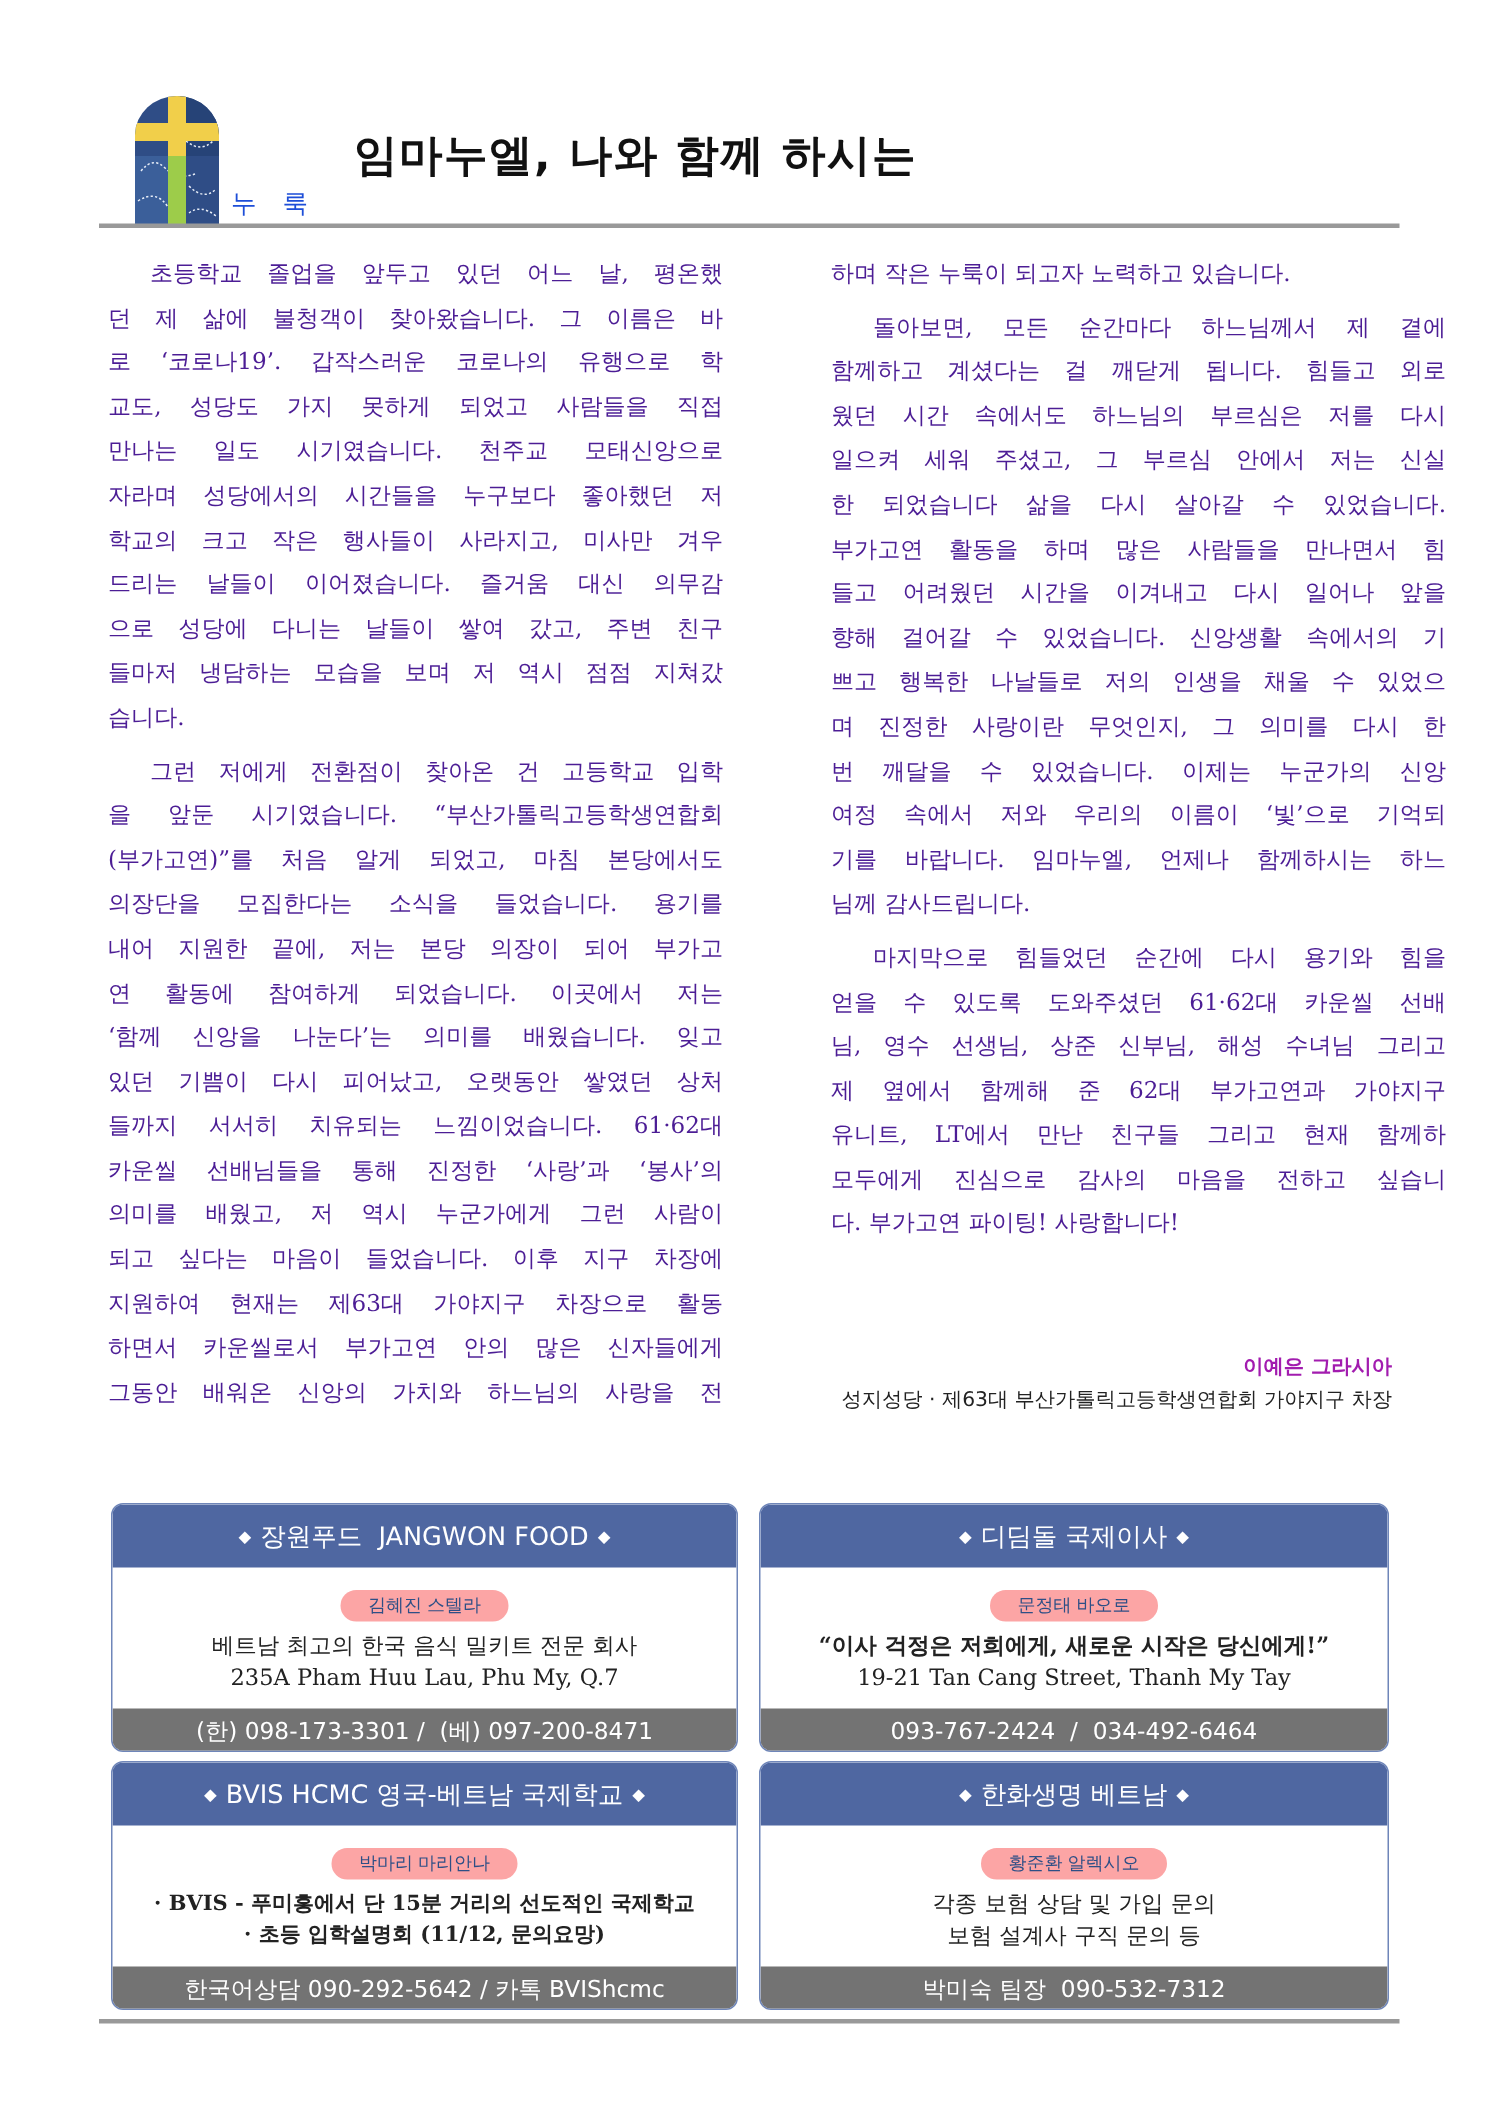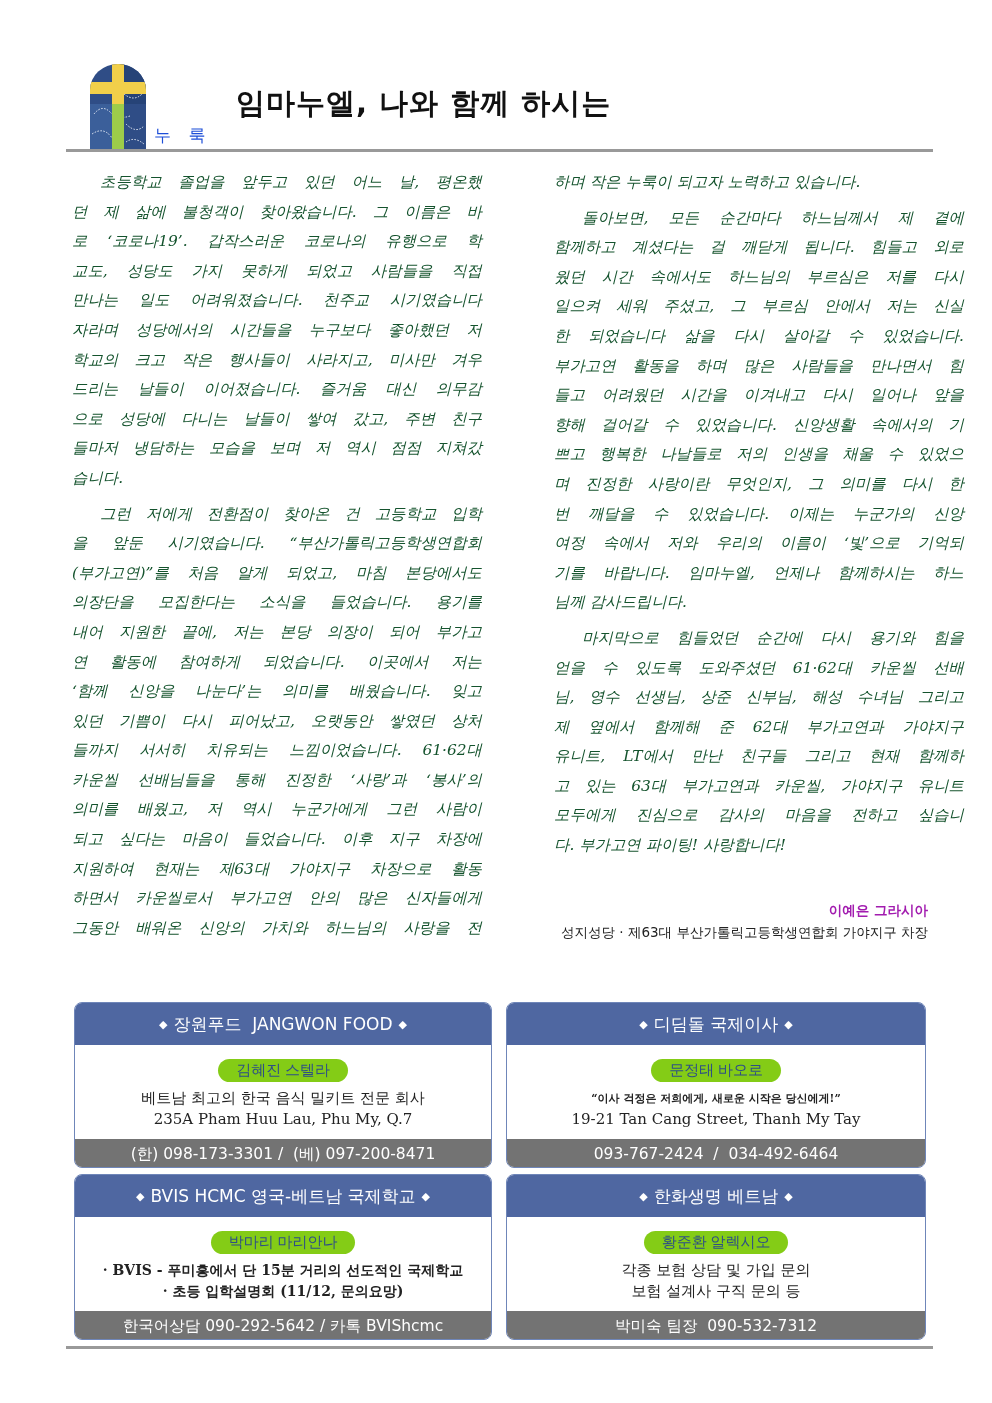--- a/index.html
+++ b/index.html
@@ -5,41 +5,41 @@
     * { box-sizing: border-box; margin: 0; padding: 0; }
     html, body { width: 992px; height: 1403px; background: #ffffff; overflow: hidden; }
     body { position: relative; font-family: "DejaVu Sans", sans-serif; color: #111; }
 
     .header { position: absolute; left: 66px; top: 58px; width: 867px; height: 94px; }
     .logo { position: absolute; left: 24px; top: 6px; width: 56px; height: 86px; }
     .section-label { position: absolute; left: 88px; top: 66px; font-size: 17px; color: #1d4ed8; letter-spacing: 6px; font-family: "DejaVu Sans", sans-serif; }
     .page-title { position: absolute; left: 170px; top: 26px; font-size: 29px; font-weight: bold; color: #111; letter-spacing: 1px; font-family: "DejaVu Sans", sans-serif; }
     .rule-top { position: absolute; left: 66px; top: 149px; width: 867px; height: 3px; background: #999999; }
 
-    .col { position: absolute; top: 168px; width: 410px; font-family: "DejaVu Serif", serif; font-size: 15.4px; line-height: 29.6px; color: #14532d; font-style: italic; }
+    .col { position: absolute; top: 168px; width: 410px; font-family: "DejaVu Serif", serif; font-size: 15.4px; line-height: 29.6px; color: #4c1d95; }
     .col-left { left: 72px; }
     .col-right { left: 530px; margin-left: 24px; }
     .col p { text-align: justify; text-align-last: left; }
     .col p + p { margin-top: 6px; }
     .col .line { display: block; text-align: justify; text-align-last: justify; white-space: nowrap; }
     .col .line.last { text-align-last: left; }
     .col .line.indent { padding-left: 28px; }
 
     .signature { position: absolute; right: 64px; top: 902px; text-align: right; font-family: "DejaVu Sans", sans-serif; }
     .sig-name { font-size: 13.5px; font-weight: bold; color: #a21caf; margin-bottom: 4px; }
     .sig-role { font-size: 13.5px; color: #222; }
 
     .ads { position: absolute; left: 74px; top: 1002px; width: 852px; }
     .card { position: absolute; width: 418px; height: 166px; border: 1.5px solid #6f86b9; border-radius: 8px; overflow: hidden; background: #ffffff; }
     .card-head { height: 42px; background: #4f67a1; color: #ffffff; display: flex; align-items: center; justify-content: center; font-size: 17px; font-family: "DejaVu Sans", sans-serif; }
     .card-head .dia { font-size: 11px; margin: 0 6px; }
     .card-body { height: 94px; display: flex; flex-direction: column; align-items: center; justify-content: center; padding-top: 4px; }
-    .pill { background: #84cc16; color: #2e4f86; border-radius: 14px; padding: 2px 18px; font-size: 15px; margin-bottom: 6px; font-family: Liberation Serif, serif; }
+    .pill { background: #fca5a5; color: #2e4f86; border-radius: 14px; padding: 2px 18px; font-size: 12px; margin-bottom: 6px; font-family: Liberation Sans, sans-serif; }
     .desc { font-size: 15px; color: #222; line-height: 21px; text-align: right; font-family: "DejaVu Serif", serif; }
-    .desc.bold { font-weight: bold; font-size: 11px; }
+    .desc.bold { font-weight: bold; font-size: 15px; }
     .card-foot { height: 30px; background: #737373; color: #ffffff; display: flex; align-items: center; justify-content: center; font-size: 15.5px; font-family: "DejaVu Sans", sans-serif; }
 
     .rule-bottom { position: absolute; left: 66px; top: 1346px; width: 867px; height: 3px; background: #999999; }
   </style>
 </head>
 <body>
 
 <div class="header">
   <div class="logo">
     <svg width="56" height="86" viewBox="0 0 56 86">
@@ -67,21 +67,21 @@
   <h1 class="page-title">임마누엘, 나와 함께 하시는</h1>
 </div>
 <div class="rule-top"></div>
 
 <div class="col col-left">
   <p>
     <span class="line indent">초등학교 졸업을 앞두고 있던 어느 날, 평온했</span>
     <span class="line">던 제 삶에 불청객이 찾아왔습니다. 그 이름은 바</span>
     <span class="line">로 ‘코로나19’. 갑작스러운 코로나의 유행으로 학</span>
     <span class="line">교도, 성당도 가지 못하게 되었고 사람들을 직접</span>
-    <span class="line">만나는 일도 어려워졌습니다. 천주교 시기였습니다</span>
+    <span class="line">만나는 일도 시기였습니다. 천주교 모태신앙으로</span>
     <span class="line">자라며 성당에서의 시간들을 누구보다 좋아했던 저</span>
     <span class="line">학교의 크고 작은 행사들이 사라지고, 미사만 겨우</span>
     <span class="line">드리는 날들이 이어졌습니다. 즐거움 대신 의무감</span>
     <span class="line">으로 성당에 다니는 날들이 쌓여 갔고, 주변 친구</span>
     <span class="line">들마저 냉담하는 모습을 보며 저 역시 점점 지쳐갔</span>
     <span class="line last">습니다.</span>
   </p>
   <p>
     <span class="line indent">그런 저에게 전환점이 찾아온 건 고등학교 입학</span>
     <span class="line">을 앞둔 시기였습니다. “부산가톨릭고등학생연합회</span>
@@ -120,21 +120,20 @@
     <span class="line">여정 속에서 저와 우리의 이름이 ‘빛’으로 기억되</span>
     <span class="line">기를 바랍니다. 임마누엘, 언제나 함께하시는 하느</span>
     <span class="line last">님께 감사드립니다.</span>
   </p>
   <p>
     <span class="line indent">마지막으로 힘들었던 순간에 다시 용기와 힘을</span>
     <span class="line">얻을 수 있도록 도와주셨던 61·62대 카운씰 선배</span>
     <span class="line">님, 영수 선생님, 상준 신부님, 해성 수녀님 그리고</span>
     <span class="line">제 옆에서 함께해 준 62대 부가고연과 가야지구</span>
     <span class="line">유니트, LT에서 만난 친구들 그리고 현재 함께하</span>
-    <span class="line">고 있는 63대 부가고연과 카운씰, 가야지구 유니트</span>
     <span class="line">모두에게 진심으로 감사의 마음을 전하고 싶습니</span>
     <span class="line last">다. 부가고연 파이팅! 사랑합니다!</span>
   </p>
 </div>
 
 <div class="signature">
   <div class="sig-name">이예은 그라시아</div>
   <div class="sig-role">성지성당 · 제63대 부산가톨릭고등학생연합회 가야지구 차장</div>
 </div>
 

